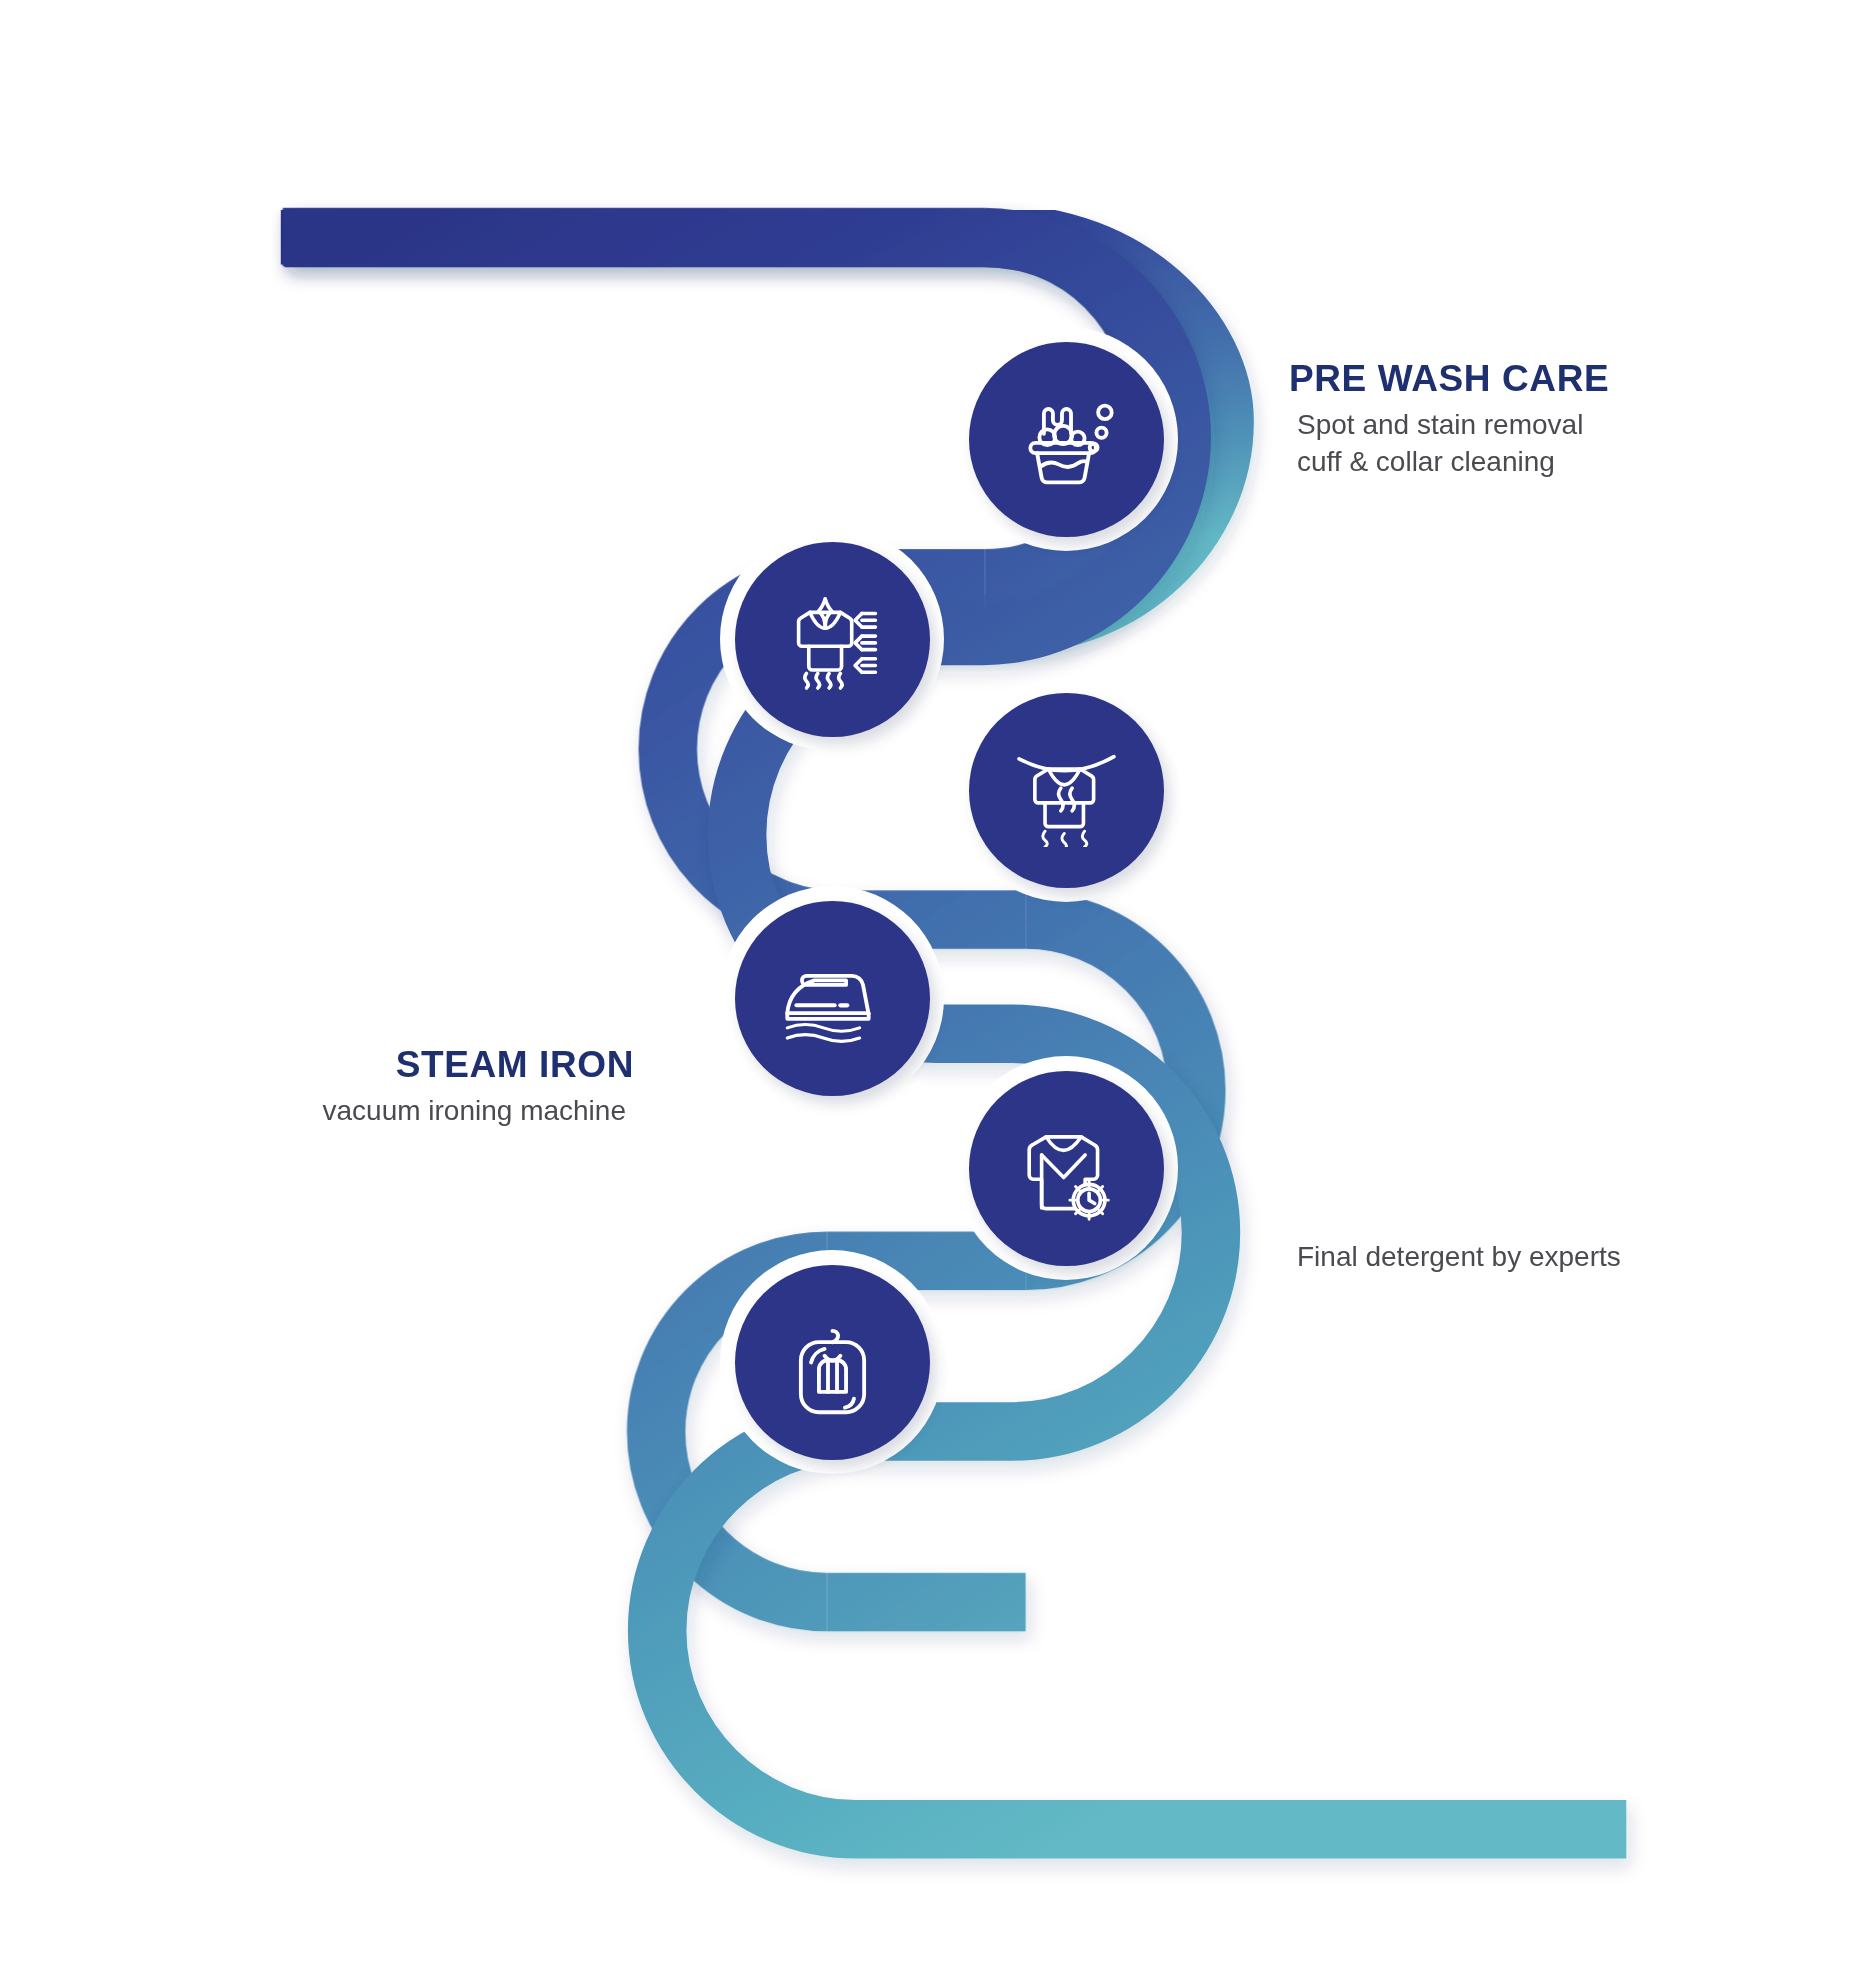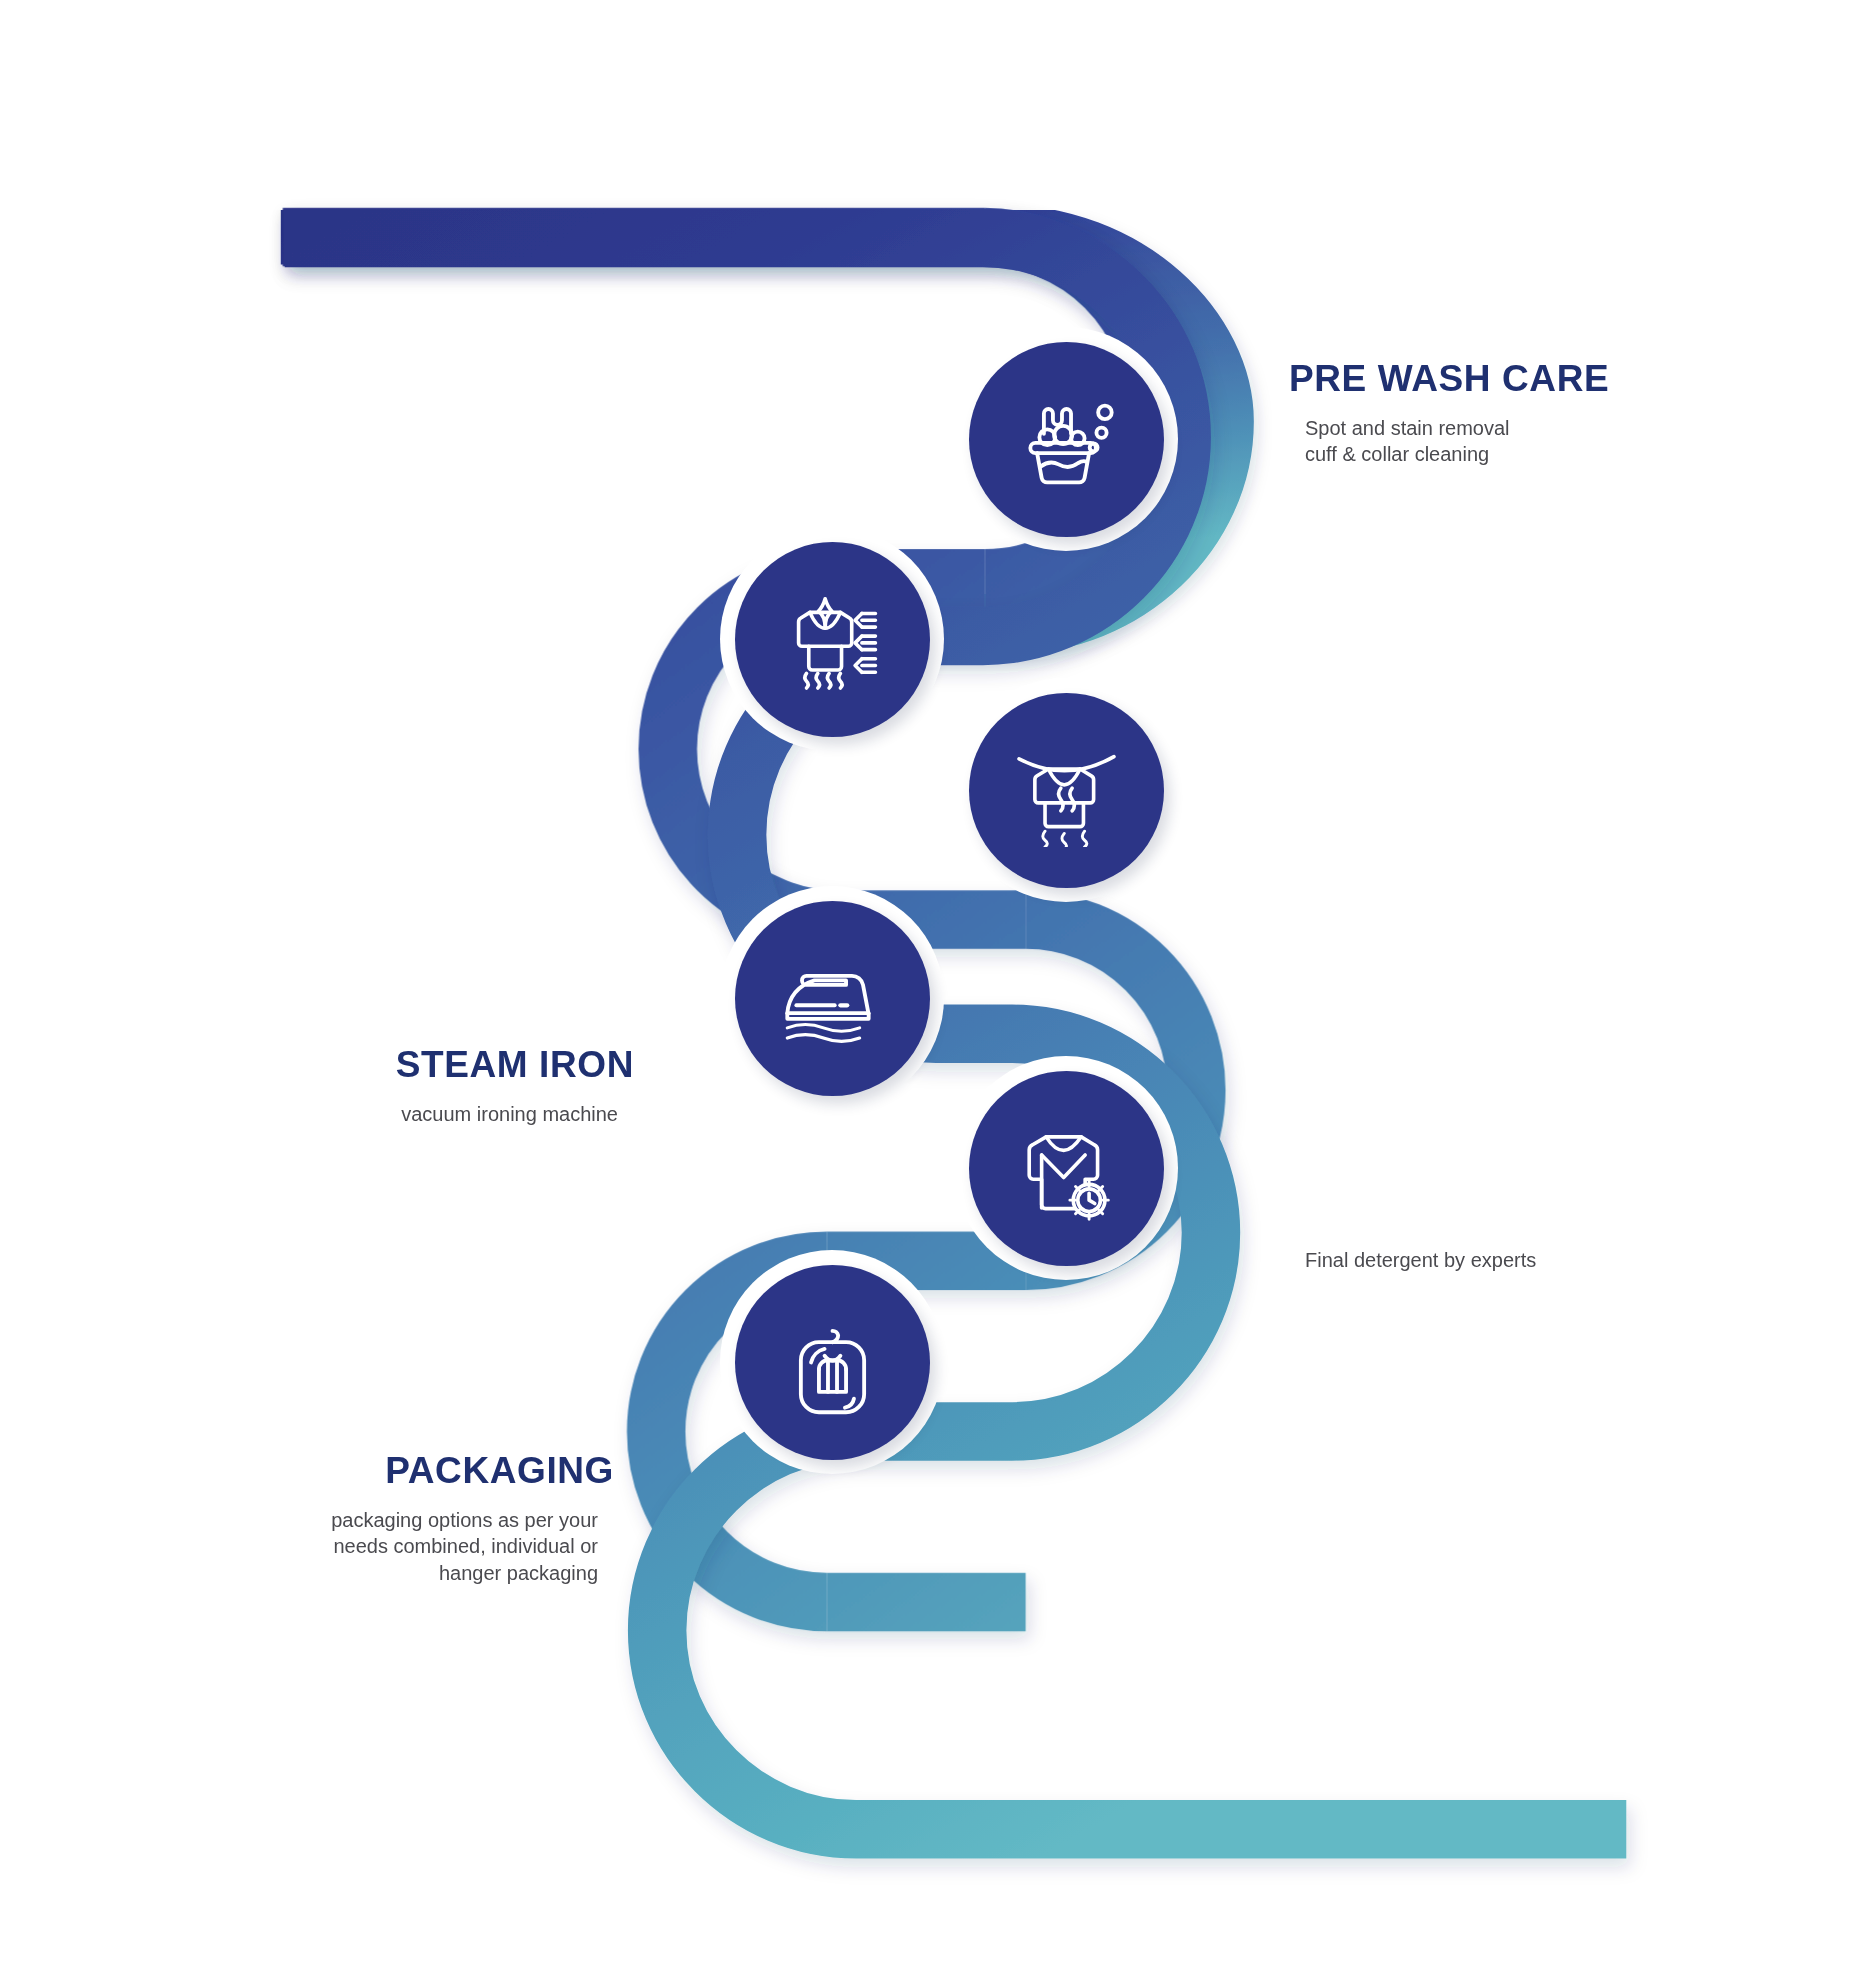--- a/index.html
+++ b/index.html
@@ -60,24 +60,24 @@
   .text-block.left  { text-align: right; }
   .step-title {
     font-size: 37px;
     font-weight: bold;
     letter-spacing: 0.6px;
     color: #1f3070;
     margin: 0 0 7.8px 0;
     line-height: 1.08;
   }
   .step-desc {
-    font-size: 20px;
+    font-size: 28px;
     line-height: 1.32;
     color: #4a4a4f;
-    margin: 16px;
+    margin: 8px;
     white-space: pre-line;
     font-weight: 400;
   }
 </style>
 </head>
 <body>
 
 <div id="infographic">
 
   <svg class="ribbon-layer" viewBox="0 0 1920 2014" aria-hidden="true">
@@ -376,21 +376,15 @@
 
   <div class="text-block left" style="left:88px; top:1045px;">
     <h2 class="step-title">STEAM IRON</h2>
     <p class="step-desc">vacuum ironing machine</p>
   </div>
 
   <div class="text-block right" style="left:1289px; top:1231px;">
     <p class="step-desc">Final detergent by experts</p>
   </div>
 
-  <div class="text-block left" style="left:68px; top:1451px;">
-    <h2 class="step-title">PACKAGING</h2>
-    <p class="step-desc">packaging options as per your
-needs combined, individual or
-hanger packaging</p>
-  </div>
 
 </div>
 
 
 </body></html>

